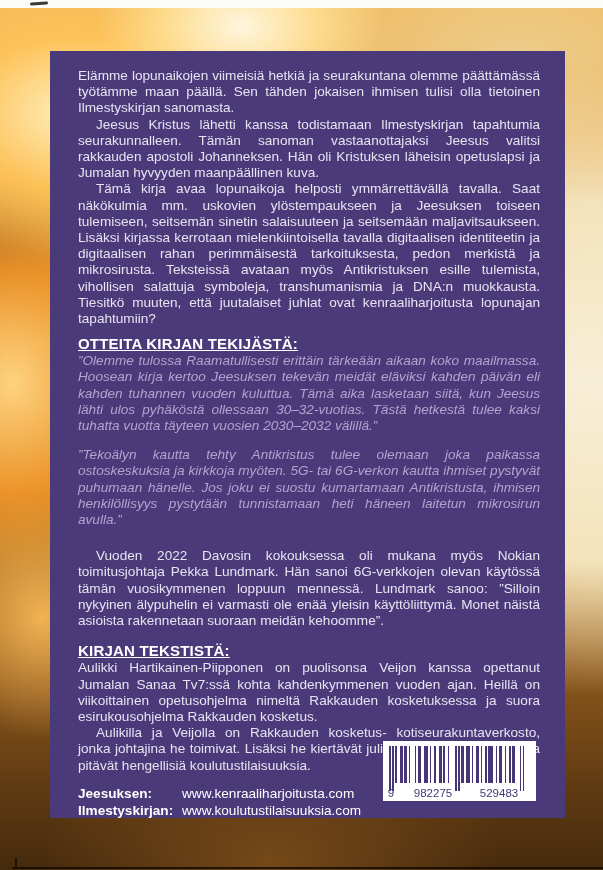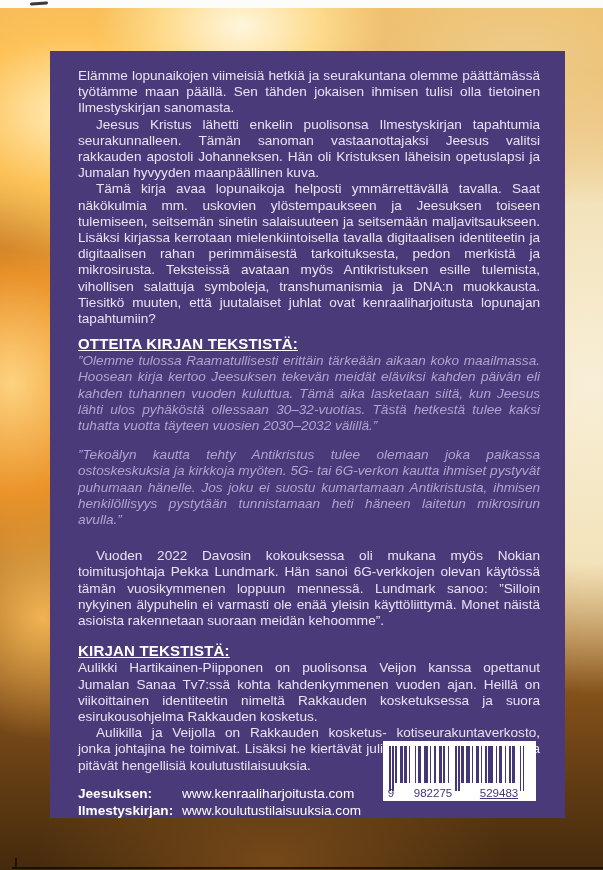--- a/index.html
+++ b/index.html
@@ -46,58 +46,58 @@
   .barcode{
     position:absolute;right:29px;bottom:17px;width:153px;height:60px;
     background:#ffffff;box-sizing:border-box;padding:5px 3px 0 6px;
   }
   .bars{display:flex;align-items:flex-start;height:45px;}
   .bc-digits{position:absolute;left:0;bottom:2px;width:153px;height:13px;
     font-size:11.5px;color:#473677;}
   .bc-d{position:absolute;bottom:0;text-align:center;}
   .bc-left{left:3px;width:10px;}
   .bc-g1{left:22px;width:56px;}
-  .bc-g2{left:88px;width:56px;text-decoration:underline;}
+  .bc-g2{left:88px;width:56px;}
 </style>
 </head>
 <body>
 
 <div id="scene">
 
   <div class="scan-strip-top"></div>
   <div class="scan-mark-top"></div>
 
   <div></div>
 
   <div class="panel">
 
     <div class="body-text">
       <p>Elämme lopunaikojen viimeisiä hetkiä ja seurakuntana olemme päättämässä työtämme maan päällä. Sen tähden jokaisen ihmisen tulisi olla tietoinen Ilmestyskirjan sanomasta.</p>
-      <p class="indent">Jeesus Kristus lähetti enkelin puolisonsa Ilmestyskirjan tapahtumia seurakunnalleen. Tämän sanoman vastaanottajaksi Jeesus valitsi rakkauden apostoli Johanneksen. Hän oli Kristuksen läheisin opetuslapsi ja Jumalan hyvyyden maanpäällinen kuva.</p>
+      <p class="indent">Jeesus Kristus lähetti kanssa todistamaan Ilmestyskirjan tapahtumia seurakunnalleen. Tämän sanoman vastaanottajaksi Jeesus valitsi rakkauden apostoli Johanneksen. Hän oli Kristuksen läheisin opetuslapsi ja Jumalan hyvyyden maanpäällinen kuva.</p>
       <p class="indent">Tämä kirja avaa lopunaikoja helposti ymmärrettävällä tavalla. Saat näkökulmia mm. uskovien ylöstempaukseen ja Jeesuksen toiseen tulemiseen, seitsemän sinetin salaisuuteen ja seitsemään maljavitsaukseen. Lisäksi kirjassa kerrotaan mielenkiintoisella tavalla digitaalisen identiteetin ja digitaalisen rahan perimmäisestä tarkoituksesta, pedon merkistä ja mikrosirusta. Teksteissä avataan myös Antikristuksen esille tulemista, vihollisen salattuja symboleja, transhumanismia ja DNA:n muokkausta. Tiesitkö muuten, että juutalaiset juhlat ovat kenraaliharjoitusta lopunajan tapahtumiin?</p>
     </div>
 
     <div class="gap-s"></div>
 
-    <p class="heading">OTTEITA KIRJAN TEKSTISTÄ:</p>
+    <p class="heading">OTTEITA KIRJAN TEKIJÄSTÄ:</p>
 
     <div class="body-text">
       <p class="quote">”Olemme tulossa Raamatullisesti erittäin tärkeään aikaan koko maailmassa. Hoosean kirja kertoo Jeesuksen tekevän meidät eläviksi kahden päivän eli kahden tuhannen vuoden kuluttua. Tämä aika lasketaan siitä, kun Jeesus lähti ulos pyhäköstä ollessaan 30–32-vuotias. Tästä hetkestä tulee kaksi tuhatta vuotta täyteen vuosien 2030–2032 välillä.”</p>
       <div class="gap-m"></div>
       <p class="quote">”Tekoälyn kautta tehty Antikristus tulee olemaan joka paikassa ostoskeskuksia ja kirkkoja myöten. 5G- tai 6G-verkon kautta ihmiset pystyvät puhumaan hänelle. Jos joku ei suostu kumartamaan Antikristusta, ihmisen henkilöllisyys pystytään tunnistamaan heti häneen laitetun mikrosirun avulla.”</p>
       <div class="gap-l"></div>
       <p class="indent">Vuoden 2022 Davosin kokouksessa oli mukana myös Nokian toimitusjohtaja Pekka Lundmark. Hän sanoi 6G-verkkojen olevan käytössä tämän vuosikymmenen loppuun mennessä. Lundmark sanoo: ”Silloin nykyinen älypuhelin ei varmasti ole enää yleisin käyttöliittymä. Monet näistä asioista rakennetaan suoraan meidän kehoomme”.</p>
     </div>
 
     <div class="gap-m"></div>
 
     <p class="heading">KIRJAN TEKSTISTÄ:</p>
 
     <div class="body-text">
-      <p>Aulikki Hartikainen-Piipponen on puolisonsa Veijon kanssa opettanut Jumalan Sanaa Tv7:ssä kohta kahdenkymmenen vuoden ajan. Heillä on viikoittainen identiteetin nimeltä Rakkauden kosketuksessa ja suora esirukousohjelma Rakkauden kosketus.</p>
+      <p>Aulikki Hartikainen-Piipponen on puolisonsa Veijon kanssa opettanut Jumalan Sanaa Tv7:ssä kohta kahdenkymmenen vuoden ajan. Heillä on viikoittainen opetusohjelma nimeltä Rakkauden kosketuksessa ja suora esirukousohjelma Rakkauden kosketus.</p>
       <p class="indent">Aulikilla ja Veijolla on Rakkauden kosketus- kotiseurakuntaverkosto, jonka johtajina he toimivat. Lisäksi he kiertävät julistamassa evankeliumia ja pitävät hengellisiä koulutustilaisuuksia.</p>
     </div>
 
     <div class="footer">
       <div class="footer-row">
         <span class="footer-label">Jeesuksen:</span>
         <span class="footer-url">www.kenraaliharjoitusta.com</span>
       </div>
       <div class="footer-row">
         <span class="footer-label">Ilmestyskirjan:</span>

